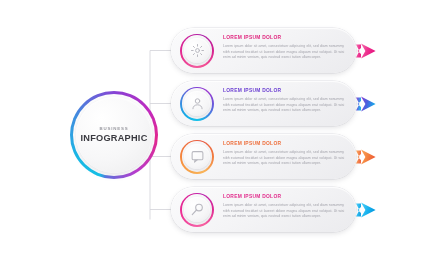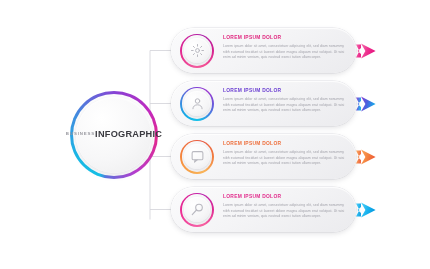--- a/index.html
+++ b/index.html
@@ -53,21 +53,21 @@
     background: #ffffff;
   }
   #hub .disc {
     position: absolute;
     left: 6px; top: 6px; right: 6px; bottom: 6px;
     border-radius: 50%;
     background: radial-gradient(circle at 34% 28%, #ffffff 0%, #f7f7f8 55%, #ececed 100%);
     box-shadow: 0 2px 6px rgba(120,120,130,0.22),
                 inset 0 1px 2px rgba(255,255,255,0.9);
     display: flex;
-    flex-direction: row;
+    flex-direction: column;
     align-items: center;
     justify-content: center;
   }
   #hub .hub-sub {
     font-size: 4.4px;
     letter-spacing: 0.85px;
     color: #9b9ba2;
     font-weight: 700;
     line-height: 1;
     margin-bottom: 2.5px;

